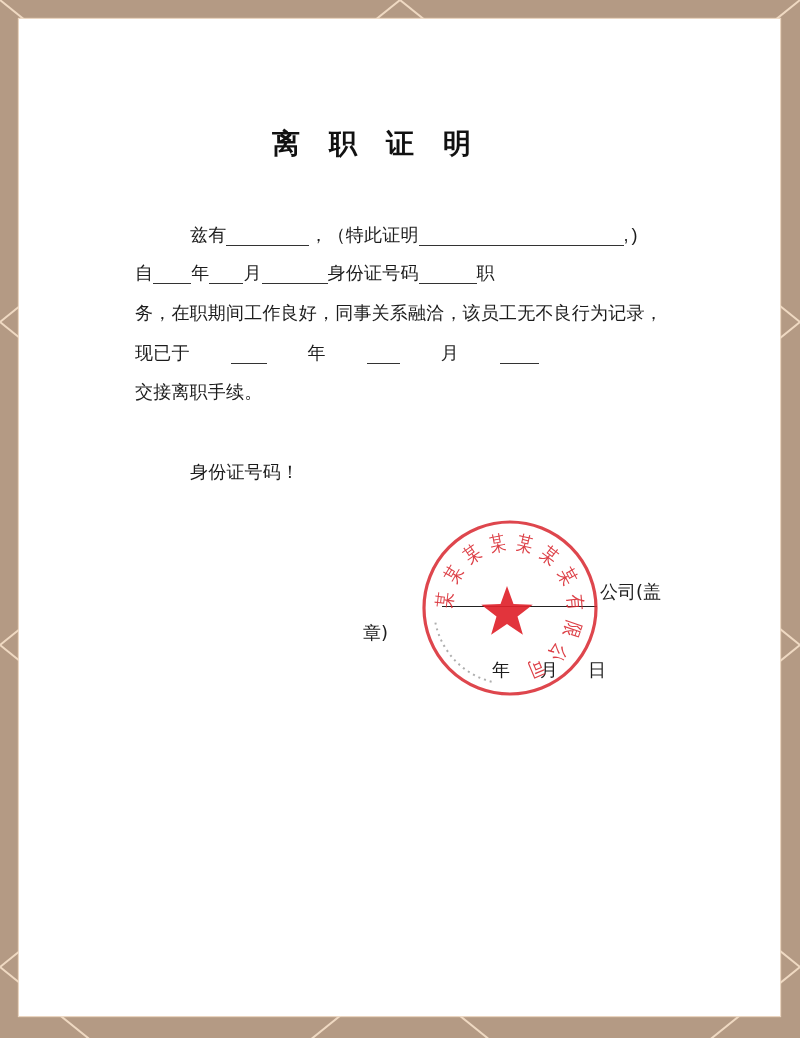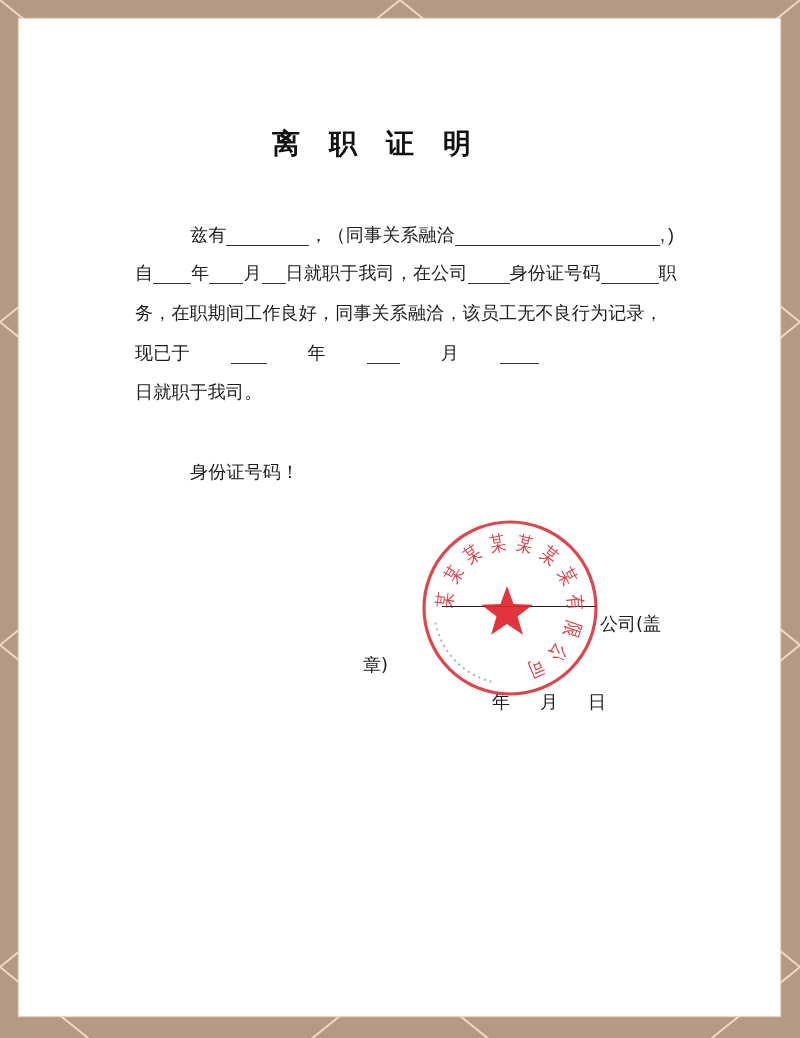--- a/index.html
+++ b/index.html
@@ -25,21 +25,21 @@
     position: absolute; height: 24px; line-height: 24px;
     font-size: 18px; letter-spacing: 0.2px; color: #1c1c1c;
     white-space: nowrap; display: flex; align-items: center;
   }
   .line span { display: inline-block; }
   .blank {
     display: inline-block; height: 18px; border-bottom: 1px solid #333;
     margin-top: 2px;
   }
   .half { font-family: "Liberation Sans", sans-serif; letter-spacing: 3px; }
-  .sig-text { font-size: 18px; color: #1c1c1c; line-height: 24px; height: 24px; white-space: nowrap; margin-top: 32px; }
+  .sig-text { font-size: 18px; color: #1c1c1c; line-height: 24px; height: 24px; white-space: nowrap; }
   .sig-line { position: absolute; left: 442px; top: 606px; width: 155px; height: 0; border-top: 1.3px solid #222; }
   .stamp-svg { position: absolute; left: 0; top: 0; width: 800px; height: 1038px; pointer-events: none; }
   .stamp-char {
     position: absolute; width: 22px; height: 22px; line-height: 22px;
     text-align: center; font-size: 20px; color: #d8262e; opacity: 0.88;
     transform-origin: 11px 11px;
   }
 </style>
 </head>
 <body>
@@ -64,54 +64,53 @@
   </g>
 </svg>
 
 <div class="page"></div>
 
 <div class="abs title">离职证明</div>
 
 <div class="line" style="left:190px; top:223px;">
   <span>兹有</span>
   <span class="blank" style="width:83px;"></span>
-  <span>，（同事关系融洽</span>
+  <span>，（特此证明</span>
   <span class="blank" style="width:205px;"></span>
   <span class="half">,)</span>
 </div>
 
 <div class="line" style="left:135px; top:261px;">
   <span>自</span>
   <span class="blank" style="width:38px;"></span>
   <span>年</span>
   <span class="blank" style="width:34px;"></span>
   <span>月</span>
   <span class="blank" style="width:24px;"></span>
-  <span>日就职于我司，在公司</span>
   <span class="blank" style="width:42px;"></span>
   <span>身份证号码</span>
   <span class="blank" style="width:58px;"></span>
   <span>职</span>
 </div>
 
 <div class="line" style="left:135px; top:301px;">
   <span>务，在职期间工作良好，同事关系融洽，该员工无不良行为记录，</span>
 </div>
 
 <div class="line" style="left:135px; top:341px;gap:41px;">
   <span>现已于</span>
   <span class="blank" style="width:36px;"></span>
   <span>年</span>
   <span class="blank" style="width:33px;"></span>
   <span>月</span>
   <span class="blank" style="width:39px;"></span>
 </div>
 
 <div class="line" style="left:135px; top:380px;">
-  <span>日就职于我司。</span>
+  <span>交接离职手续。</span>
 </div>
 
 <div class="line" style="left:190px; top:460px;">
   <span>身份证号码！</span>
 </div>
 
 <div class="sig-line"></div>
 <div class="abs sig-text" style="left:600px; top:580px;">公司(盖</div>
 <div class="abs sig-text" style="left:363px; top:621px;">章)</div>
 <div class="abs sig-text" style="left:492px; top:658px;">年</div>

